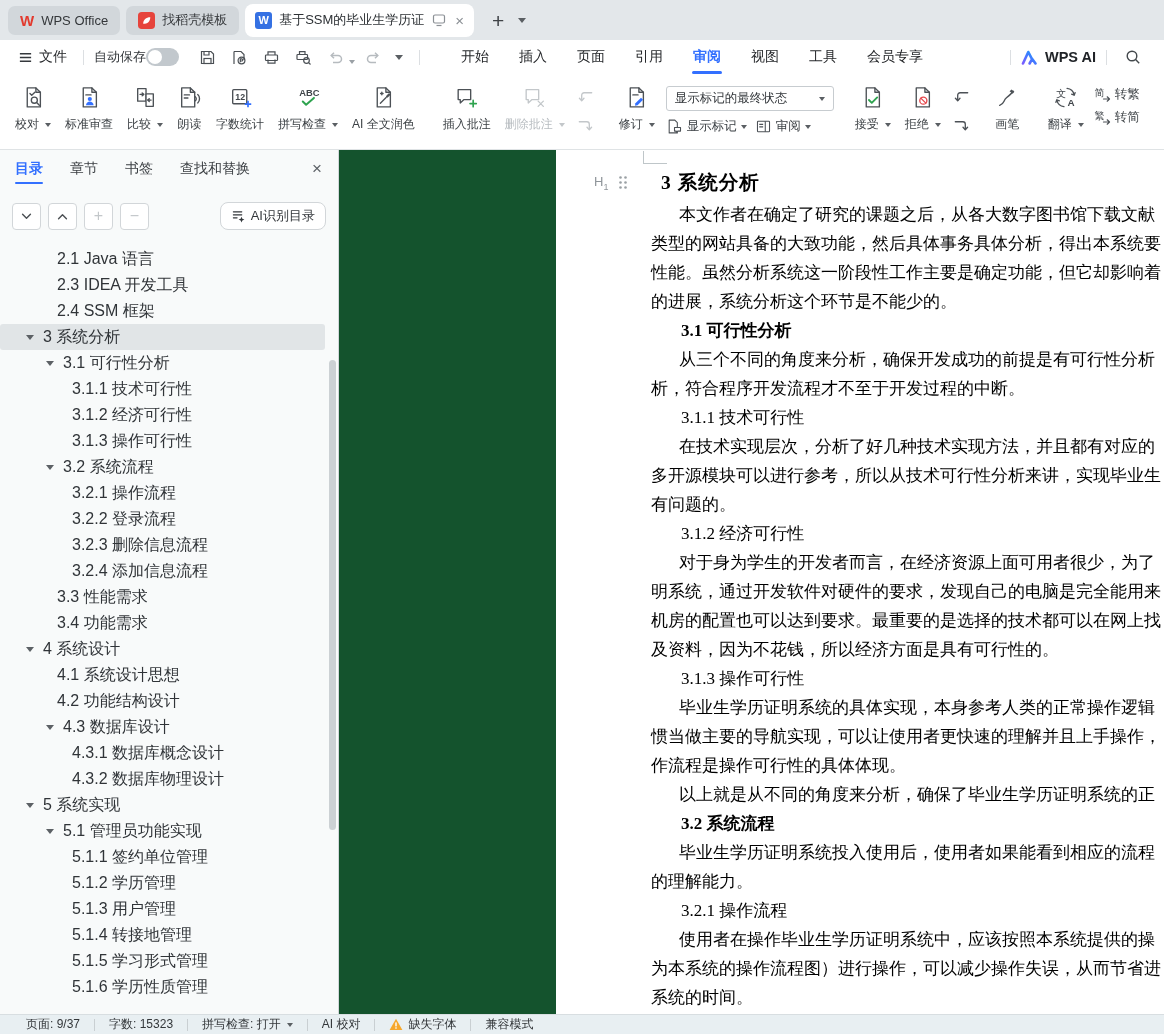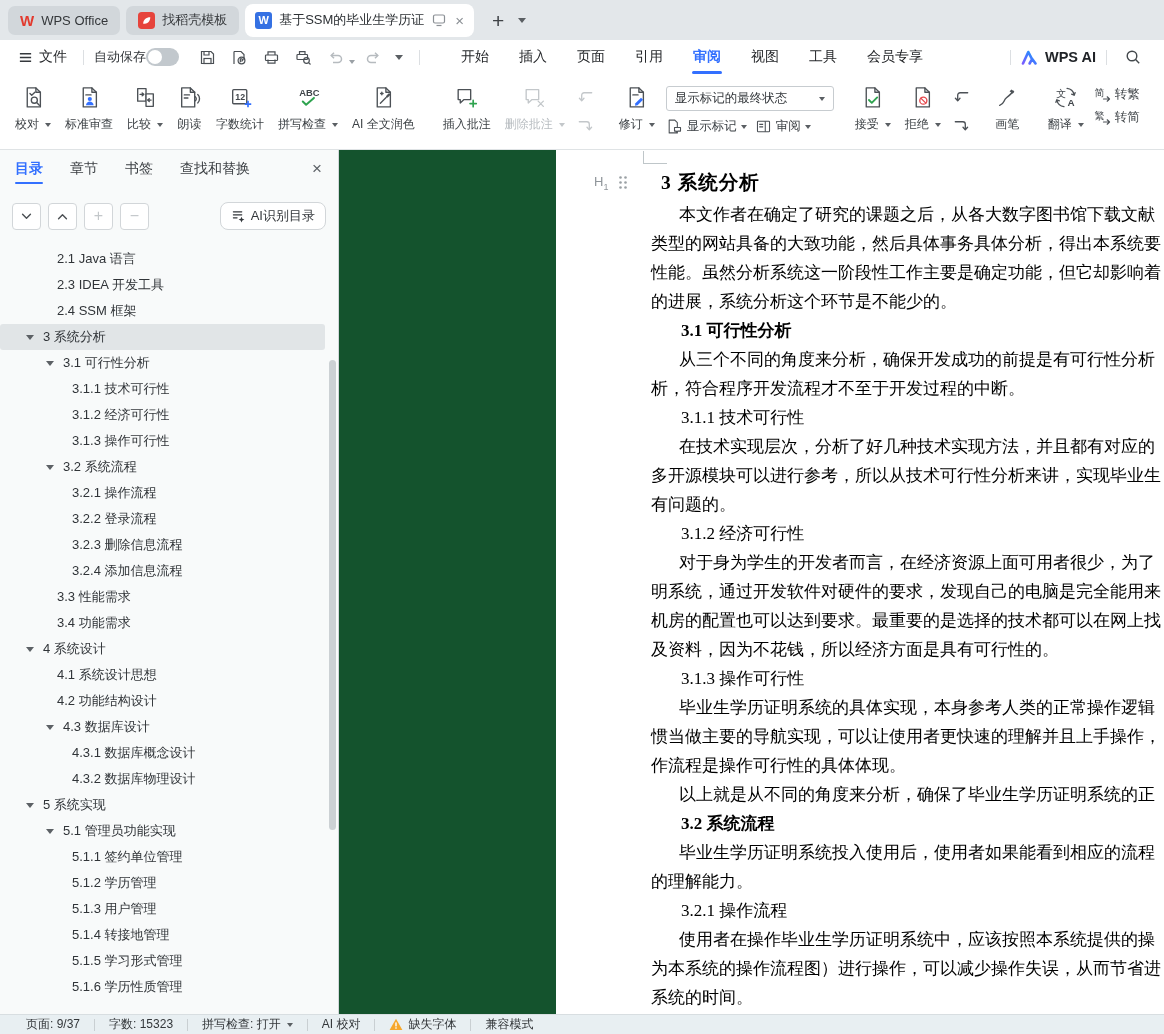--- a/index.html
+++ b/index.html
@@ -59,21 +59,21 @@
   .sidebar{width:339px;background:#f8fafa;border-right:1px solid #d2d7da;position:relative;overflow:hidden;flex:none}
   .stabs{display:flex;align-items:center;height:38px;padding:0 15px;font-size:14px;gap:27px;color:#3a3e42;position:relative}
   .stab{position:relative;height:38px;display:flex;align-items:center;cursor:default}
   .stab.active{color:#3370ff;font-weight:bold}
   .stab.active::after{content:"";position:absolute;left:0;right:0;bottom:4px;height:2.5px;background:#3370ff;border-radius:2px}
   .sclose{position:absolute;right:16px;top:10px;font-size:17px;color:#5d6267;line-height:1}
   .sbtns{display:flex;gap:7px;padding:14px 12px 0 12px;align-items:center}
   .sqbtn{width:29px;height:27px;border:1px solid #d2d6d9;border-radius:4px;background:#fff;display:flex;align-items:center;justify-content:center;color:#494e52;font-size:14px}
   .sqbtn.off{color:#c3c7ca}
   .aibtn{margin-left:auto;height:28px;border:1px solid #d2d6d9;border-radius:8px;background:#fff;display:flex;align-items:center;gap:5px;padding:0 10px;font-size:13px;color:#33373b}
-  .toc{margin-top:16px;font-size:13px;color:#303438}
+  .toc{margin-top:16px;font-size:16px;color:#303438}
   .trow{height:26px;display:flex;align-items:center;padding-right:14px;cursor:default;white-space:nowrap}
   .trow .tri{width:0;height:0;border-left:4px solid transparent;border-right:4px solid transparent;border-top:5px solid #5c6165;margin-right:9px;flex:none}
   .trow:not(.c) .tri{display:none}
   .trow.l1{padding-left:26px}
   .trow.l2{padding-left:46px}
   .trow.l2.nc{padding-left:57px}
   .trow.l3{padding-left:72px}
   .trow.sel{background:#e1e5e7;border-radius:3px;margin-right:13px}
   .sthumb{position:absolute;right:2px;top:210px;width:7px;height:470px;background:#ccd1d4;border-radius:4px}
 

